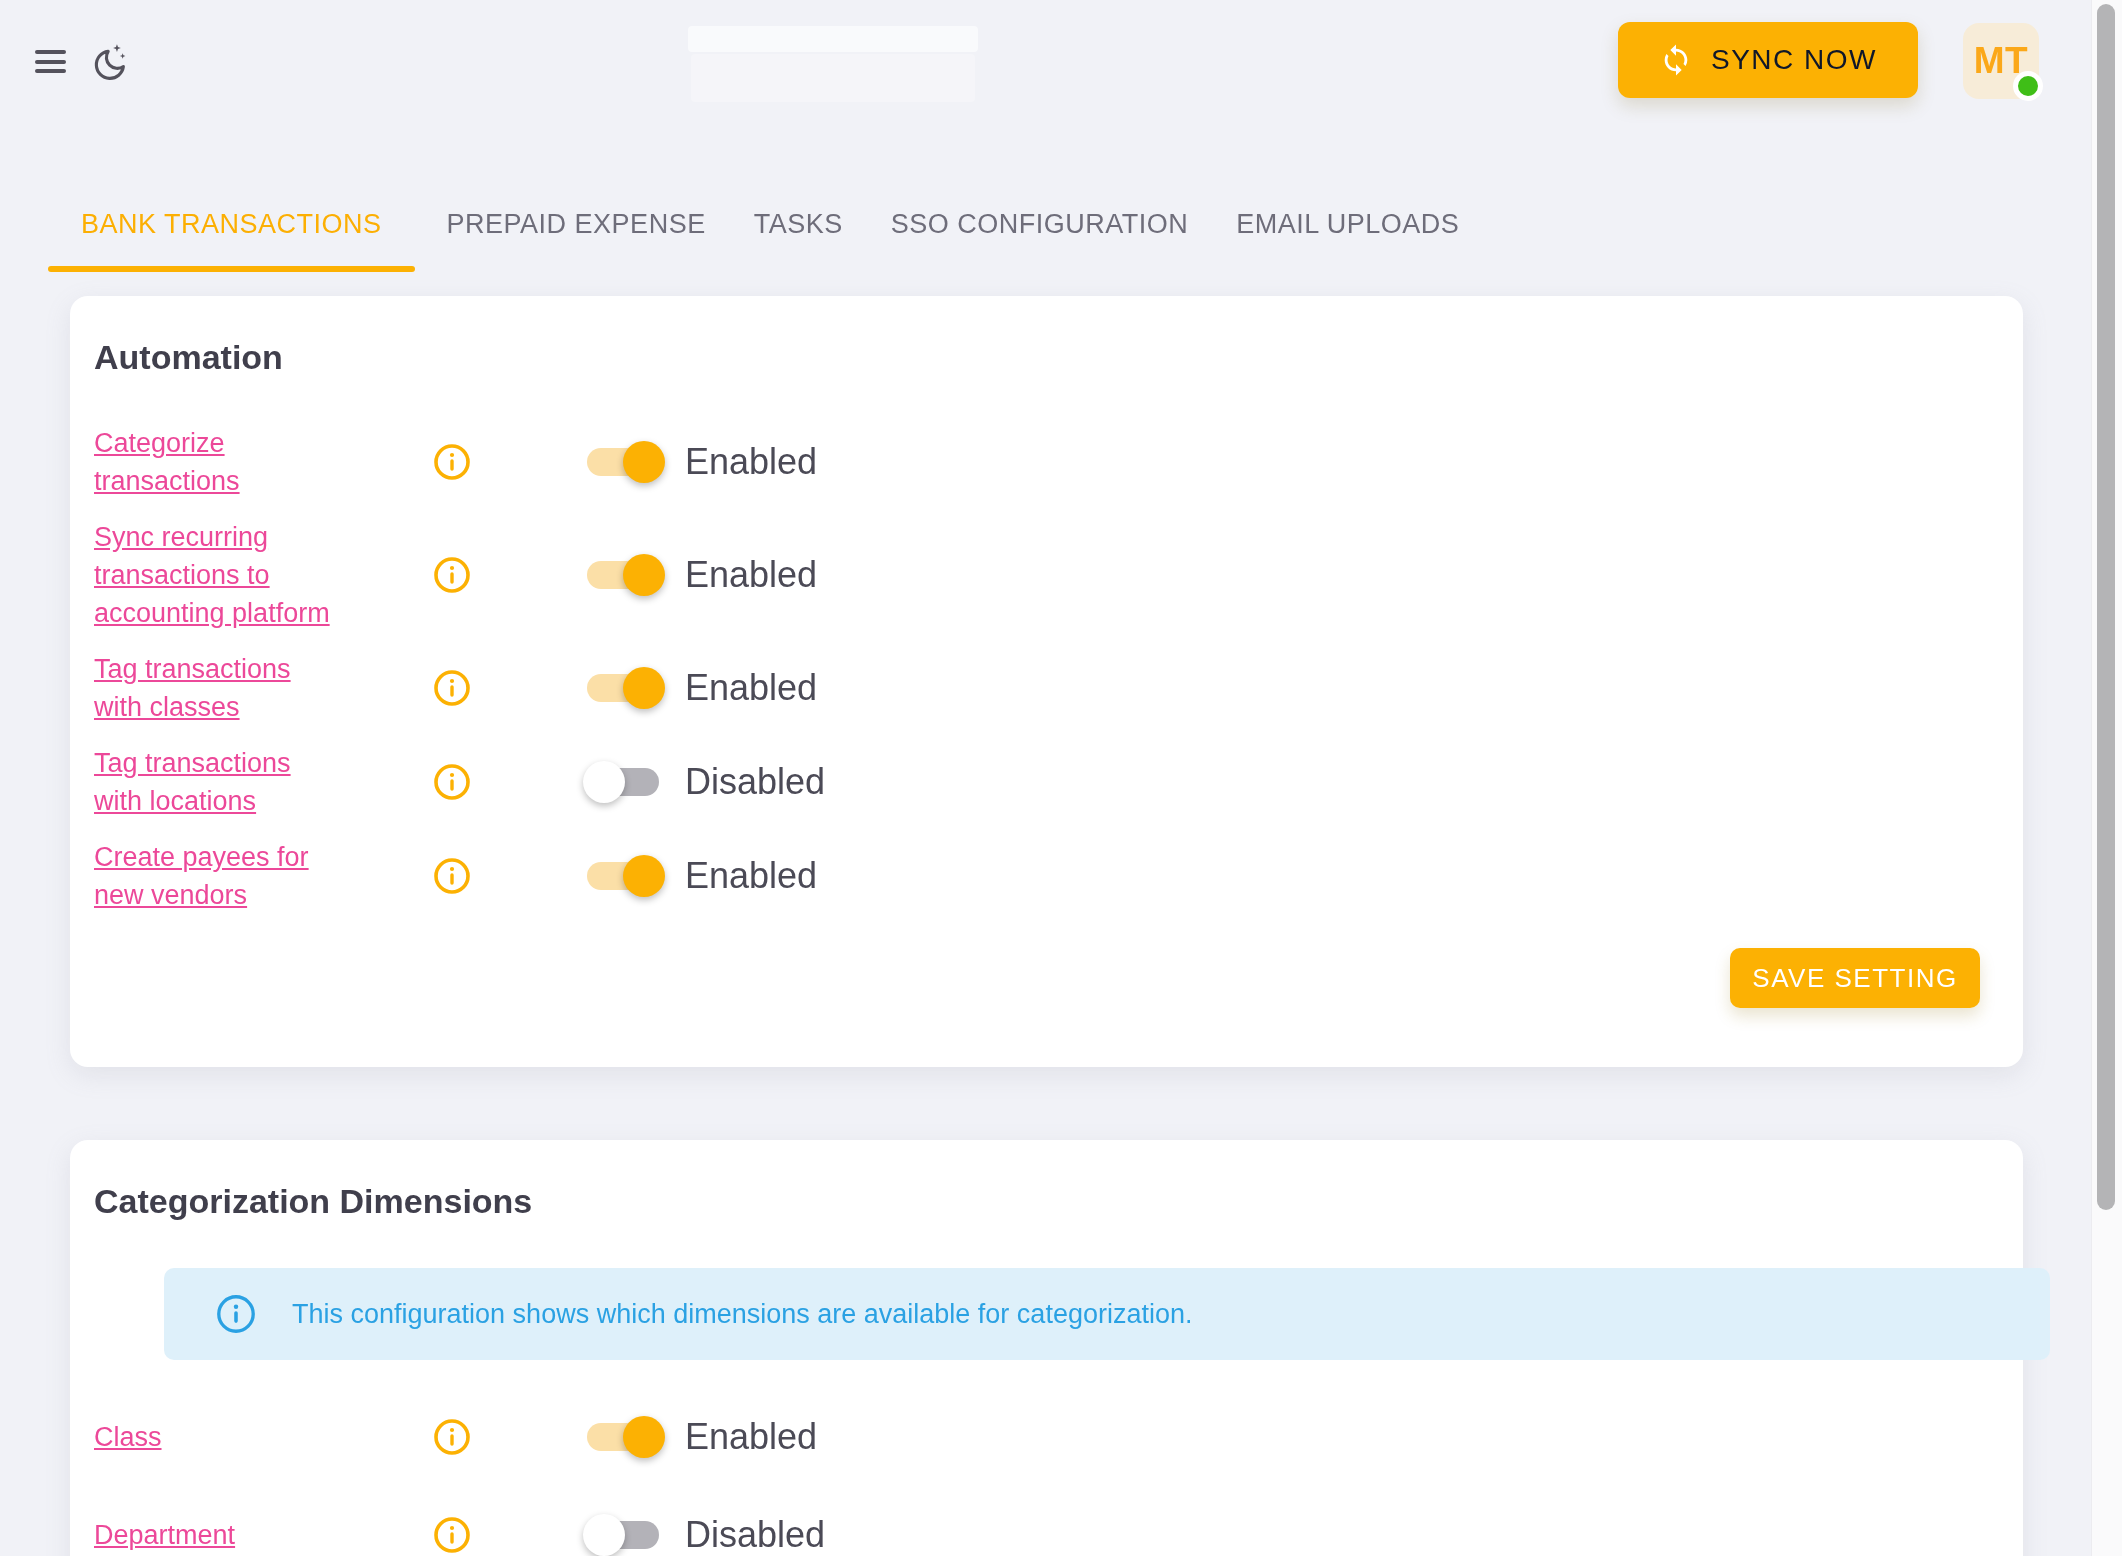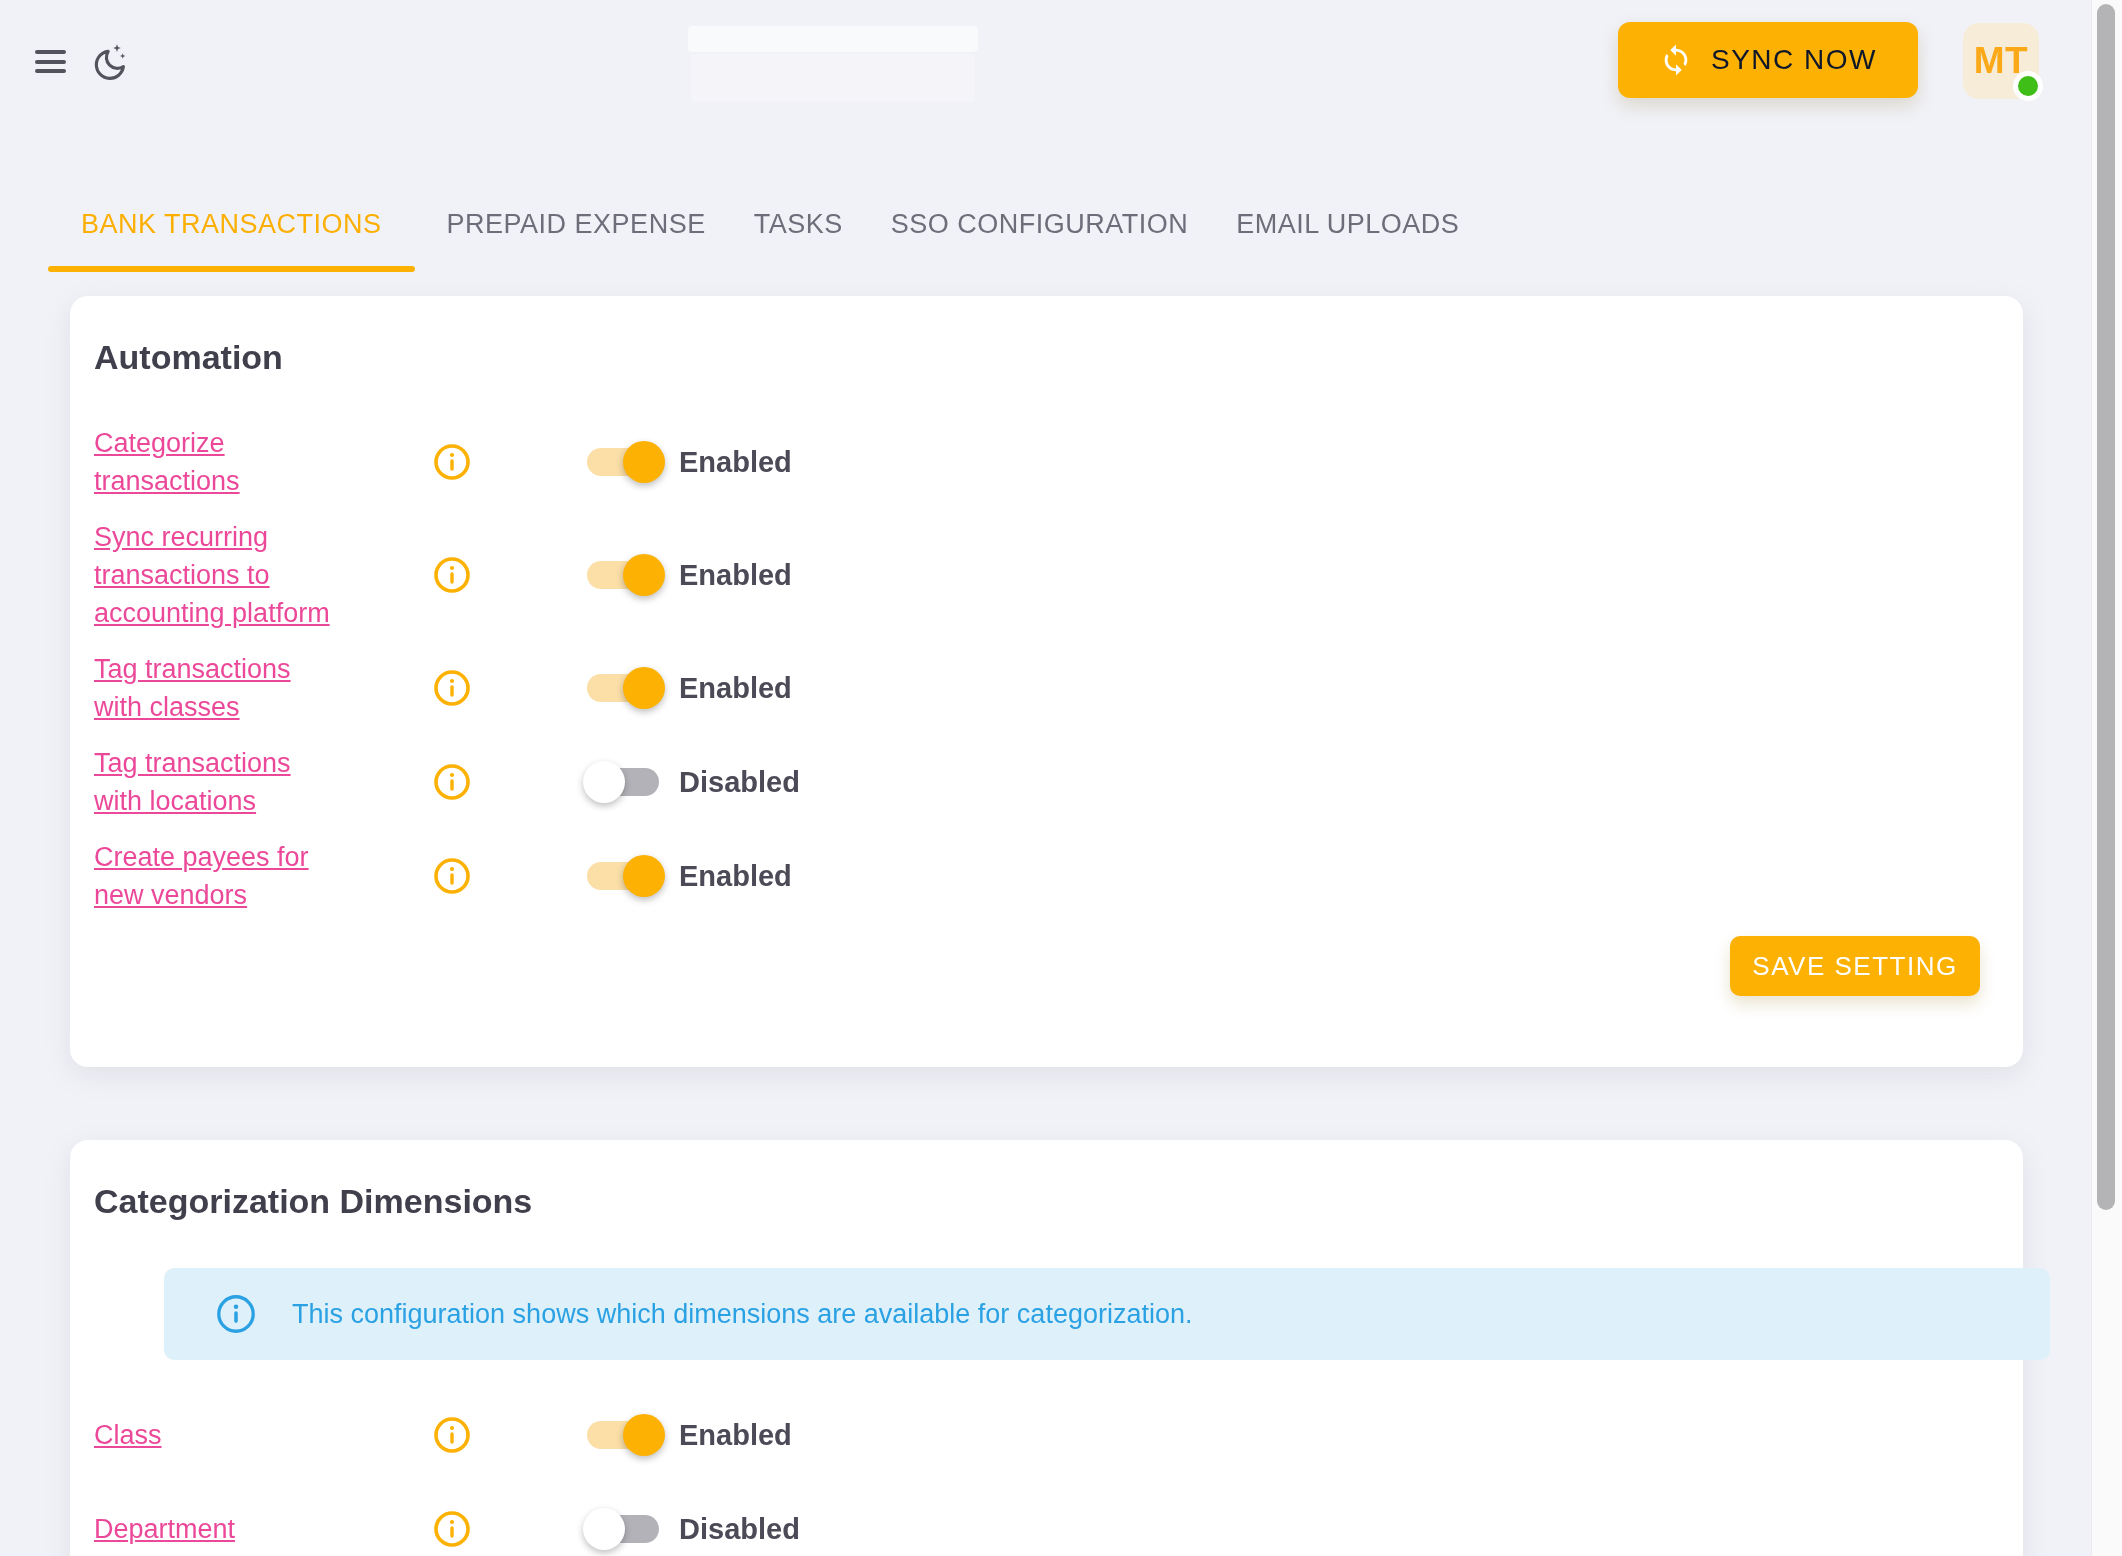--- a/index.html
+++ b/index.html
@@ -45,27 +45,27 @@
   
   .srow{display:flex;align-items:center;margin-bottom:18px;}
   .srow-label{width:240px;font-size:27px;line-height:38px;color:#ec4899;text-decoration:underline;}
   .info-wrap{margin-left:100px;width:36px;height:36px;flex:0 0 auto;cursor:pointer;}
   .toggle{position:relative;margin-left:117px;width:72px;height:28px;border-radius:14px;
     background:#fbdfa7;flex:0 0 auto;cursor:pointer;}
   .toggle .knob{position:absolute;top:-7px;right:-6px;width:42px;height:42px;border-radius:50%;
     background:#fcb103;box-shadow:0 3px 7px rgba(0,0,0,.25);}
   .toggle.off{background:#b3b2b8;}
   .toggle.off .knob{right:auto;left:-4px;background:#fff;}
-  .srow-state{margin-left:20px;font-size:29px;color:#4b4a56;font-weight:bold;}
+  .srow-state{margin-left:26px;font-size:36px;color:#4b4a56;}
   
   .save-row{display:flex;margin-top:22px;}
   .save-btn{margin-left:auto;width:250px;height:60px;background:#fcb103;border:none;
     border-radius:10px;color:#fff;font-size:26px;font-weight:500;letter-spacing:1.5px;
     font-family:"Liberation Sans",sans-serif;cursor:pointer;
-    box-shadow:0 8px 16px rgba(150,120,20,.20);}
+    box-shadow:0 8px 16px rgba(150,120,20,.20);margin-top:12px;}
   
   .banner{margin-left:70px;margin-bottom:0;width:1886px;height:92px;background:#def0fa;
     border-radius:10px;display:flex;align-items:center;box-sizing:border-box;padding-left:52px;margin-left:70px;}
   .card-2 .banner{margin-left:70px;gap:12px;}
   .banner-icon{width:40px;height:40px;flex:0 0 auto;}
   .banner-text{margin-left:24px;font-size:27px;color:#2aa1e3;}
   .dim-row{margin-top:56px;margin-bottom:0;}
   
   .scrollbar-track{position:absolute;right:0;top:0;width:30px;height:1556px;background:#fafafb;
     border-left:1px solid #ececf0;}

